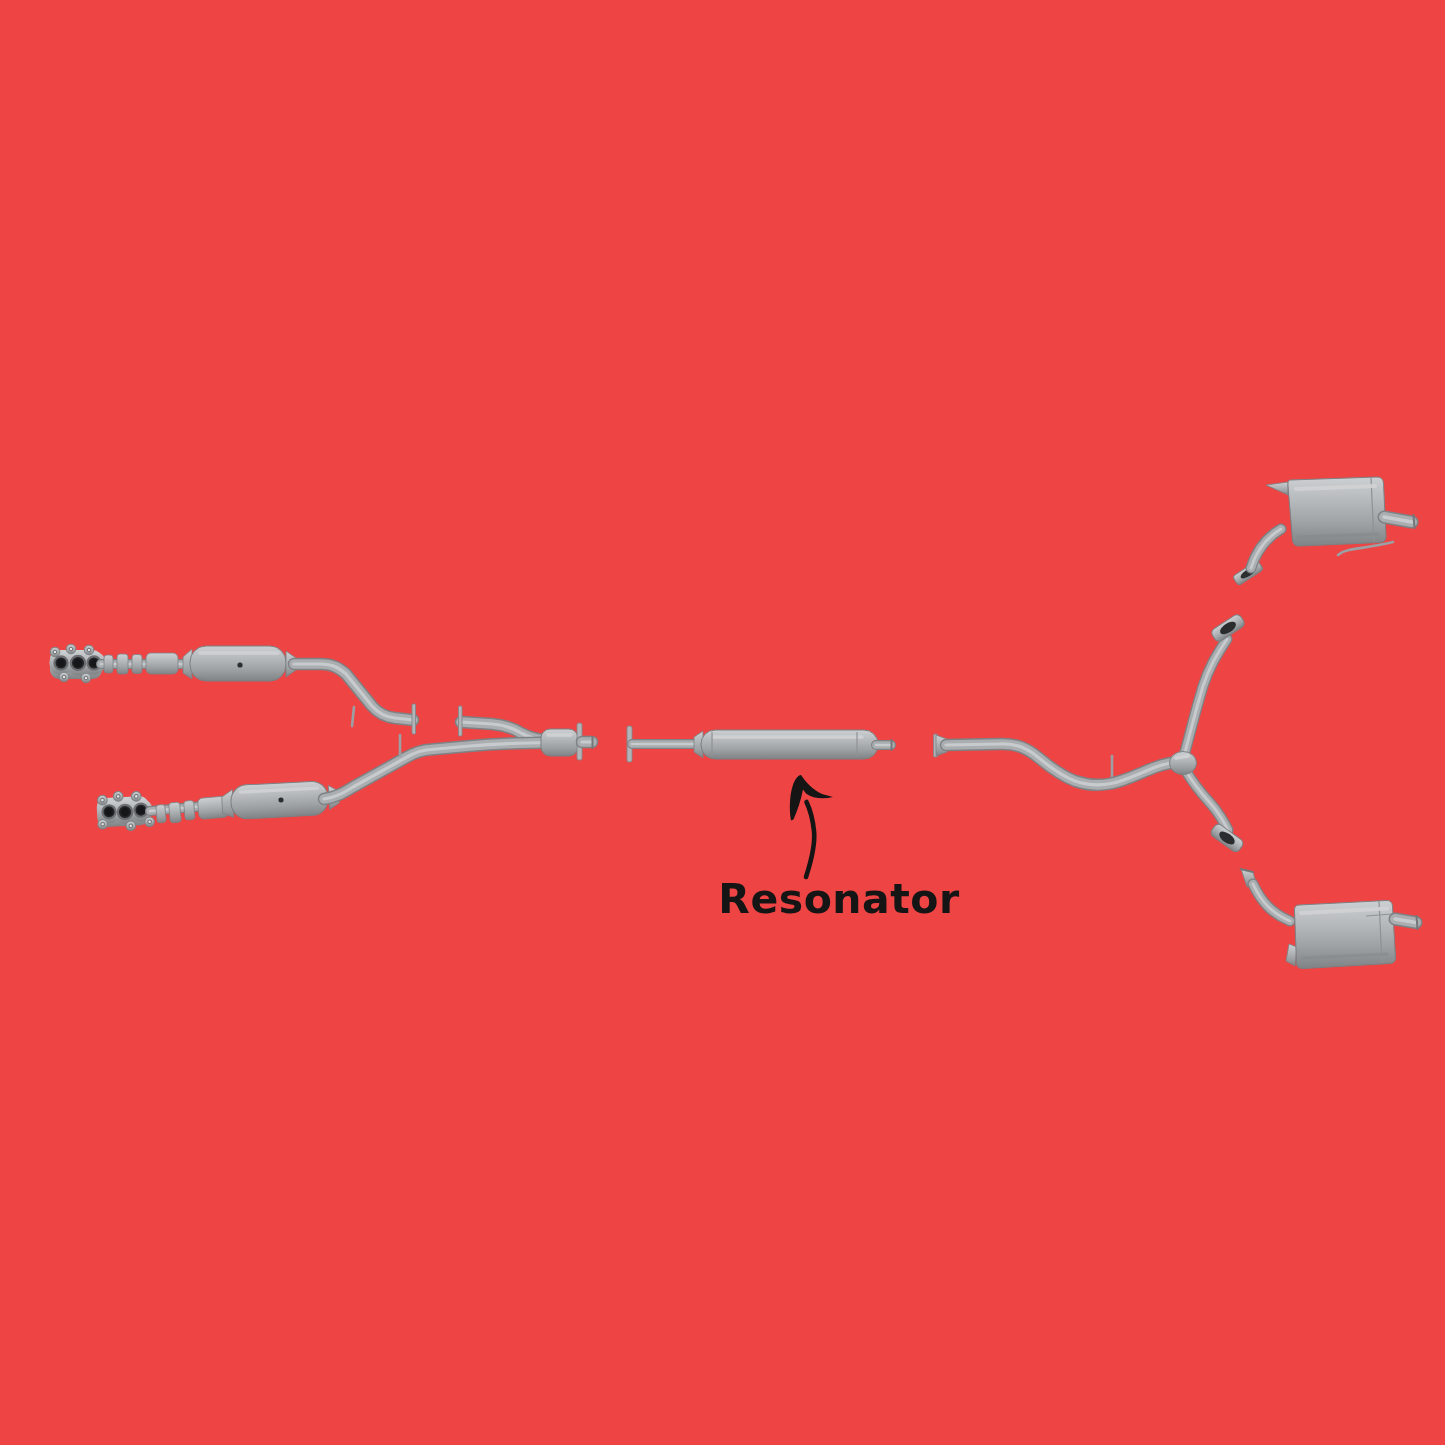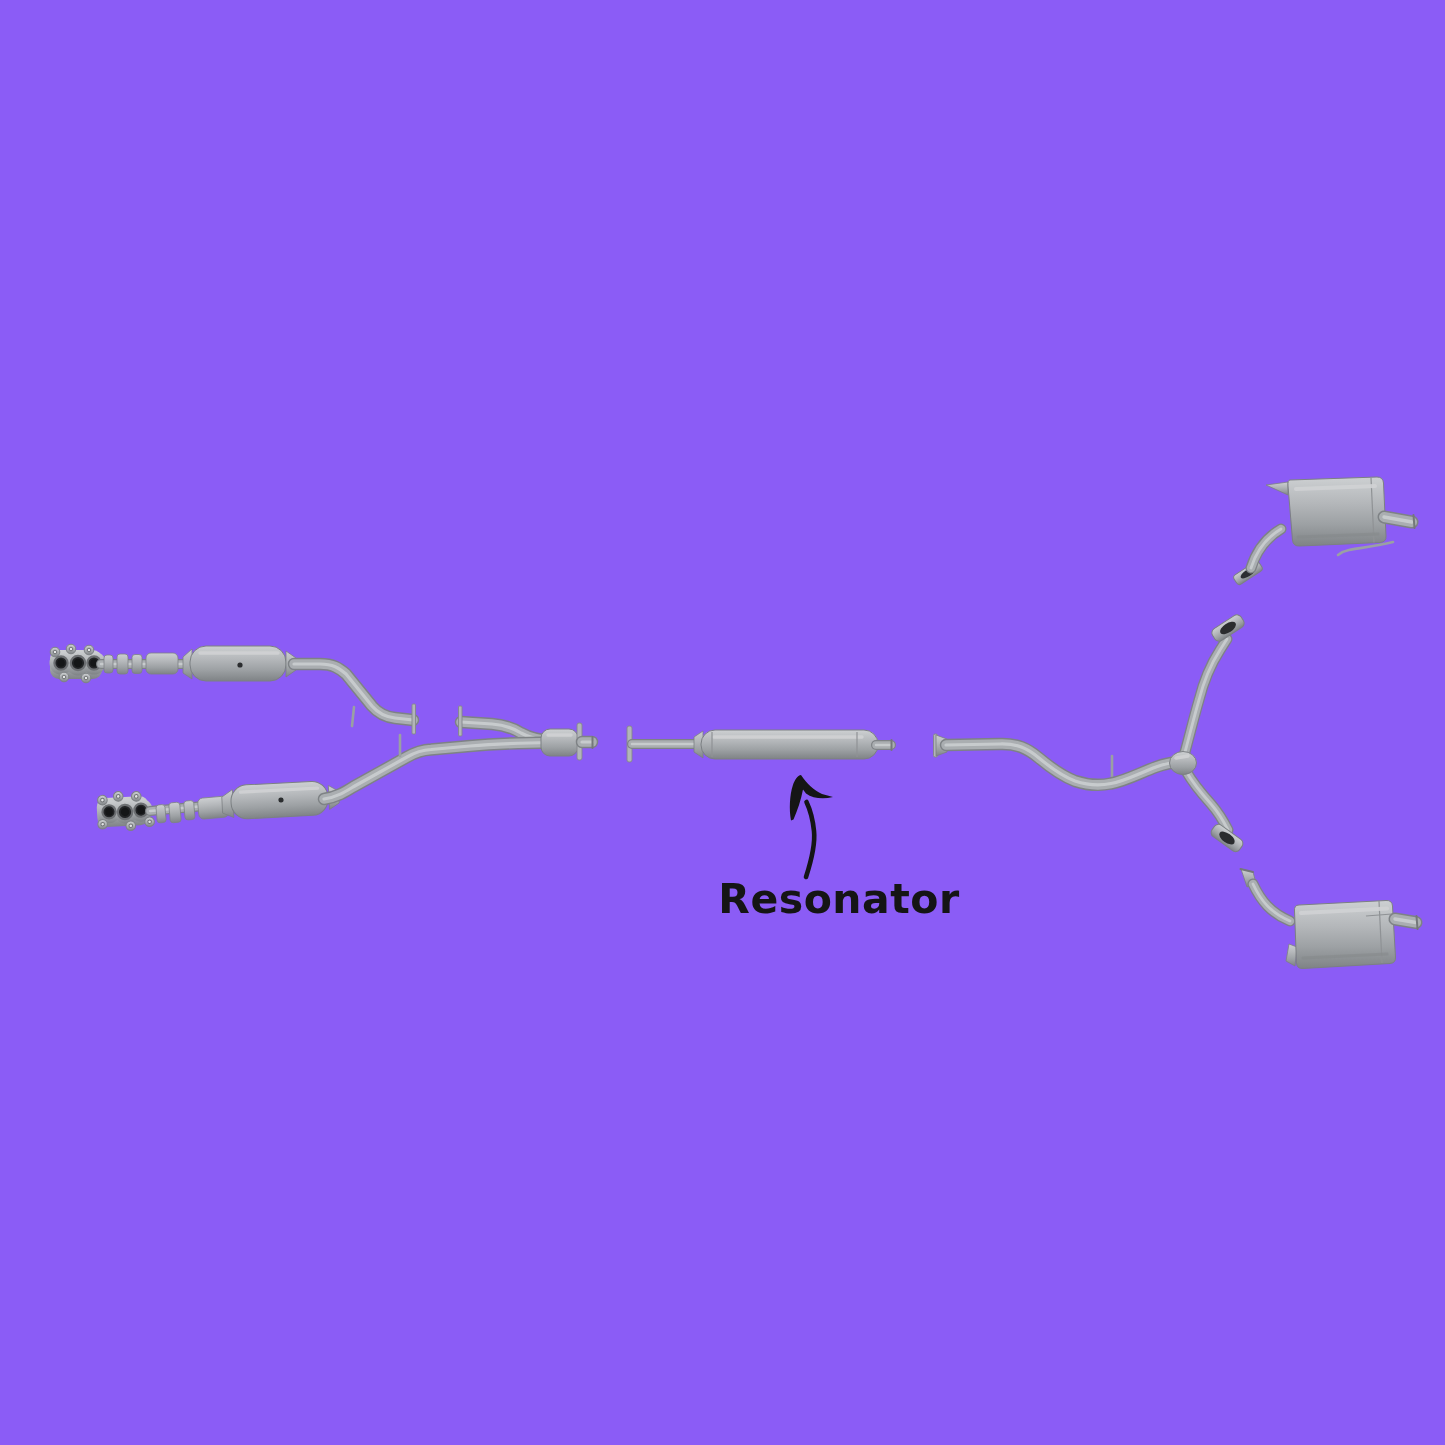--- a/index.html
+++ b/index.html
@@ -1,16 +1,16 @@
 <!DOCTYPE html>
 <html><head>
 <meta charset="utf-8">
 <style>
   html,body{margin:0;padding:0;background:#ffffff;}
-  .stage{position:relative;width:1445px;height:1445px;background:#8b5cf6;overflow:hidden;
+  .stage{position:relative;width:1445px;height:1445px;background:#ef4444;overflow:hidden;
          font-family:"DejaVu Sans","Liberation Sans",sans-serif;}
   svg{display:block;}
   
   .po,.pm,.ph{fill:none;stroke-linecap:round;stroke-linejoin:round;}
   .po{stroke:#7e8285;}
   .pm{stroke:#aaaeb1;}
   .ph{stroke:#cdd0d2;opacity:.85;}
   .w1 .po{stroke-width:12.5}.w1 .pm{stroke-width:9.6}.w1 .ph{stroke-width:3.2}
   .w2 .po{stroke-width:11}.w2 .pm{stroke-width:8.4}.w2 .ph{stroke-width:2.8}
   .w3 .po{stroke-width:10}.w3 .pm{stroke-width:7.6}.w3 .ph{stroke-width:2.5}

